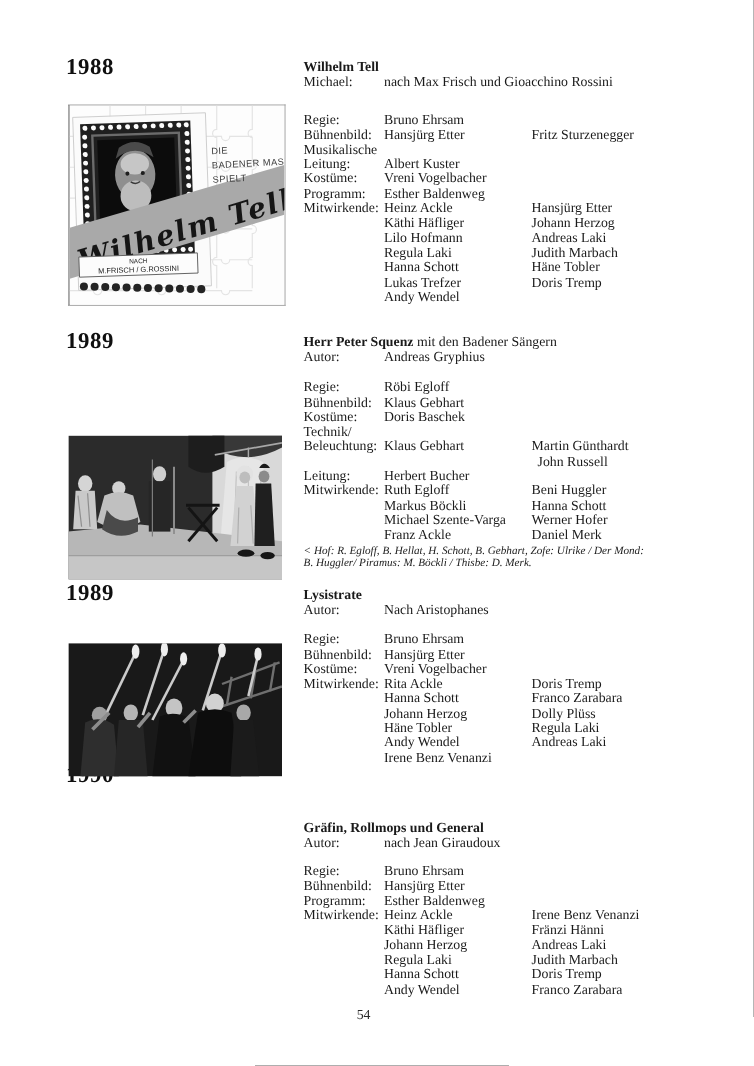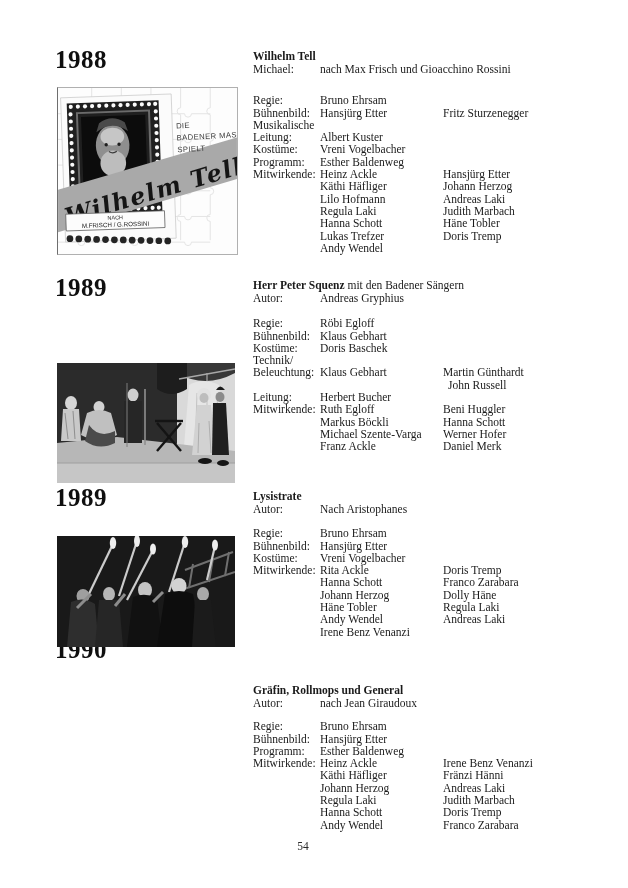--- a/index.html
+++ b/index.html
@@ -1,18 +1,18 @@
 <!DOCTYPE html>
 <html><head>
 <meta charset="utf-8">
 <style>
   html,body{margin:0;padding:0;background:#777;}
   .page{position:relative;width:628px;height:888px;margin:0 auto;background:#fff;overflow:hidden;
         font-family:"Liberation Serif",serif;color:#1a1a1a;}
-  .year{position:absolute;left:55px;font-weight:bold;font-size:25px;letter-spacing:.5px;color:#0f0f0f;text-align:center;}
+  .year{position:absolute;left:55px;font-weight:bold;font-size:19px;letter-spacing:.5px;color:#0f0f0f;text-align:center;}
   #year0{top:46px}#year1{top:274px}#year2{top:484px}#year3{top:636px}
   .imgbox{position:absolute;left:57px;}
   #poster{top:87px;width:181px;height:168px;border:1px solid #b0b0b0;border-left-color:#6e6e6e;box-sizing:border-box;}
   #photo1{top:363px;width:178px;height:120px;}
   #photo2{top:536px;width:178px;height:111px;}
   .imgbox svg{display:block;}
   .tb{position:absolute;left:253px;width:356px;font-size:11.5px;}
   #tb0{top:50px}#tb1{top:279px}#tb2{top:490px}#tb3{top:684px}
   .line{height:13px;line-height:13px;white-space:nowrap;}
   .b{font-weight:bold;}
@@ -374,20 +374,24 @@
           <span class="cl"></span>
           <span class="cv">Michael Szente-Varga</span>
           <span class="cr">Werner Hofer</span>
         </div>
       <div class="row">
           <span class="cl"></span>
           <span class="cv">Franz Ackle</span>
           <span class="cr">Daniel Merk</span>
         </div>
     </div>
+    <div class="caps">
+      <div class="cap">&lt; Hof: R. Egloff, B. Hellat, H. Schott, B. Gebhart, Zofe: Ulrike / Der Mond:</div>
+      <div class="cap">B. Huggler/ Piramus: M. Böckli / Thisbe: D. Merk.</div>
+    </div>
   </div>
 
   <div class="tb" id="tb2">
     <div class="line"><span class="b">Lysistrate</span><span></span></div>
     <div class="row">
         <span class="cl">Autor:</span>
         <span class="cr">Nach Aristophanes</span>
       </div>
     <div class="rows" id="rows2">
       <div class="row">
@@ -411,21 +415,21 @@
           <span class="cr">Doris Tremp</span>
         </div>
       <div class="row">
           <span class="cl"></span>
           <span class="cv">Hanna Schott</span>
           <span class="cr">Franco Zarabara</span>
         </div>
       <div class="row">
           <span class="cl"></span>
           <span class="cv">Johann Herzog</span>
-          <span class="cr">Dolly Häne</span>
+          <span class="cr">Dolly Plüss</span>
         </div>
       <div class="row">
           <span class="cl"></span>
           <span class="cv">Häne Tobler</span>
           <span class="cr">Regula Laki</span>
         </div>
       <div class="row">
           <span class="cl"></span>
           <span class="cv">Andy Wendel</span>
           <span class="cr">Andreas Laki</span>

